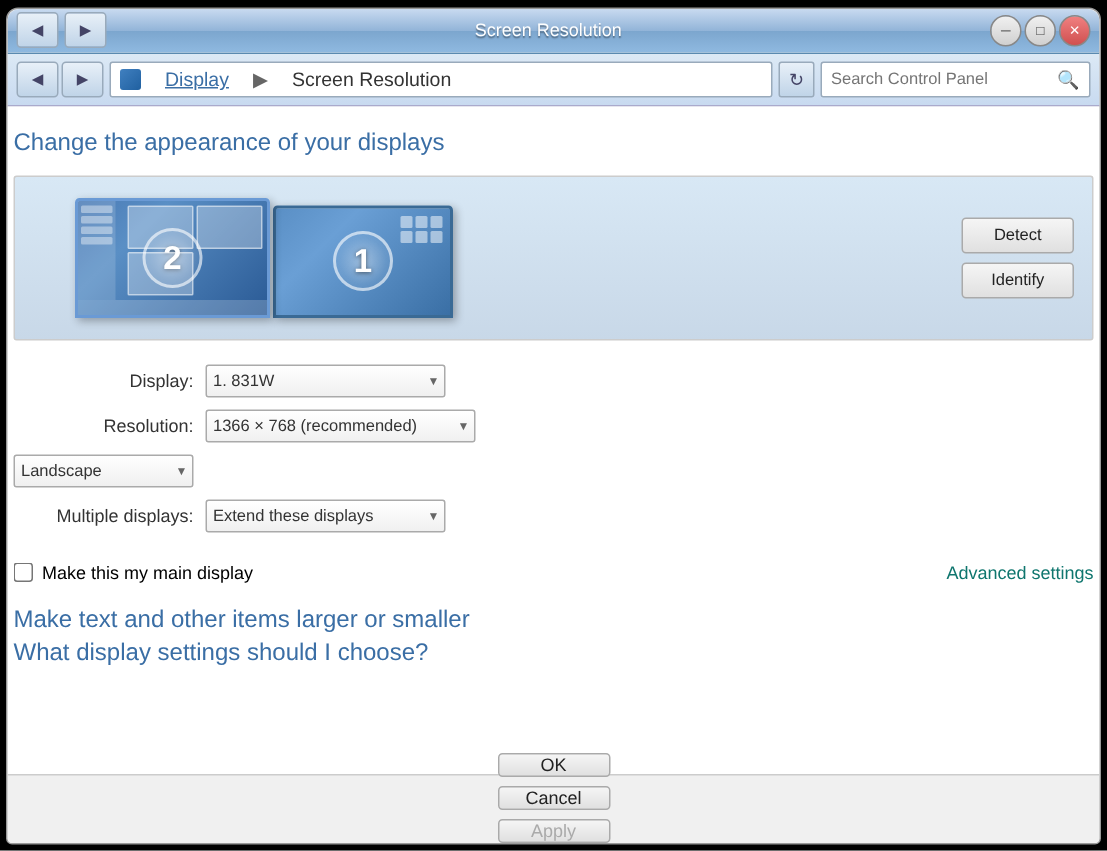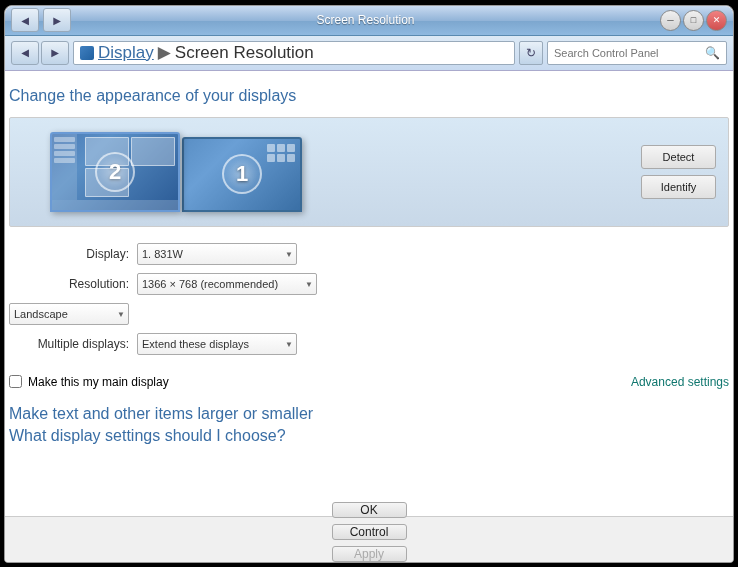--- a/index.html
+++ b/index.html
@@ -106,22 +106,22 @@
 
     .address-box {
       flex: 1;
       height: 24px;
       background: white;
       border: 1px solid #9ab;
       border-radius: 2px;
       display: flex;
       align-items: center;
       padding: 0 6px;
-      gap: 4px;
-      font-size: 17px;
+      gap: 16px;
+      font-size: 13px;
       color: #333;
     }
 
     .address-icon {
       width: 14px;
       height: 14px;
       background: linear-gradient(135deg, #4080c0, #2060a0);
       border-radius: 2px;
       flex-shrink: 0;
     }
@@ -614,17 +614,17 @@
 
     <div class="links-section">
       <a class="link">Make text and other items larger or smaller</a>
       <a class="link">What display settings should I choose?</a>
     </div>
 
   </div>
 
   <div class="bottom-bar">
     <button class="bottom-btn">OK</button>
-    <button class="bottom-btn">Control</button>
+    <button class="bottom-btn">Cancel</button>
     <button class="bottom-btn disabled">Apply</button>
   </div>
 
 </div>
 
 </body></html>

